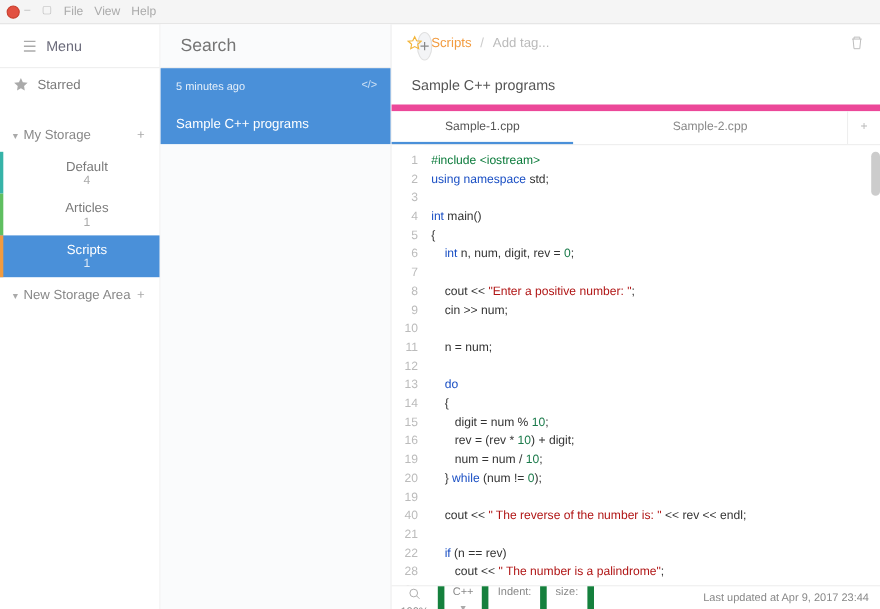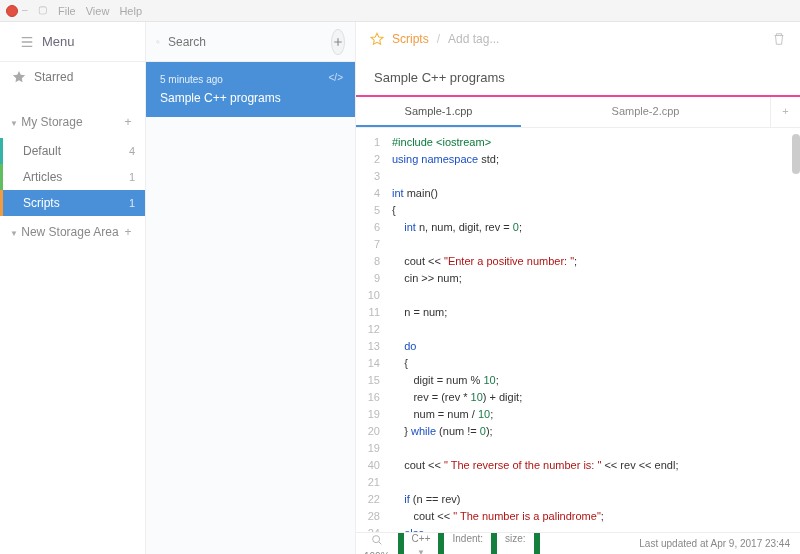--- a/index.html
+++ b/index.html
@@ -9,47 +9,47 @@
 .wctrl { width: 12px; height: 12px; border-radius: 50%; display: inline-block; }
 .wctrl.close { background: #e25041; border: 1px solid #c9402f; }
 .wctrl.min, .wctrl.max { background: transparent; color: #bbb; font-size: 10px; line-height: 10px; }
 .titlebar .menu-item { color: #aaa; cursor: default; }
 .app { display: flex; height: 532px; }
 .sidebar { width: 146px; border-right: 1px solid #eee; display: flex; flex-direction: column; font-size: 12px; color: #7a7a7a; }
 .sb-row { display: flex; align-items: center; padding: 10px 12px; gap: 8px; }
 .sb-menu { border-bottom: 1px solid #eee; height: 40px; font-size: 13px; color: #6a6a7a; padding-left: 20px; }
 .sb-item { padding: 8px 12px; display: flex; align-items: center; gap: 8px; }
 .sb-section { padding: 9px 10px; font-size: 12px; color: #888; display: flex; align-items: center; justify-content: space-between; }
-.sb-folder { padding: 6px 10px 6px 20px; display: flex; align-items: center; justify-content: space-between; border-left: 3px solid transparent; }
+.sb-folder { padding: 6px 10px 6px 20px; display: flex; align-items: center; justify-content: space-between; border-left: 3px solid transparent; flex-direction: column; }
 .sb-folder.teal { border-left-color: #36b3a8; }
 .sb-folder.green { border-left-color: #5fbf60; }
 .sb-folder.orange { border-left-color: #f29b3f; }
 .sb-folder.active { background: #4a90d9; color: #fff; }
 .count { font-size: 11px; color: #aaa; }
 .sb-folder.active .count { color: #dce9f7; }
 .icon { width: 14px; height: 14px; display: inline-flex; align-items: center; justify-content: center; color: #aaa; }
 .icon svg { width: 100%; height: 100%; }
 .notelist { width: 210px; border-right: 1px solid #eee; background: #fafbfc; display: flex; flex-direction: column; }
 .nl-search { height: 40px; display: flex; align-items: center; padding: 0 10px; gap: 8px; border-bottom: 1px solid #eee; }
-.nl-search input { flex: 1; border: none; background: transparent; font-size: 12px; color: #888; outline: none; }
+.nl-search input { flex: 1; border: none; background: transparent; font-size: 16px; color: #888; outline: none; }
 .add-btn { width: 26px; height: 26px; border-radius: 50%; background: #f3f4f6; border: 1px solid #e0e0e0; display: flex; align-items: center; justify-content: center; color: #888; }
 .nl-sort { padding: 8px 10px; font-size: 10px; color: #aaa; display: flex; align-items: center; justify-content: space-between; }
 .view-icons { display: flex; gap: 8px; }
 .note-card { background: #4a90d9; color: #fff; padding: 12px 14px; margin: 0; position: relative; }
-.note-card .ts { font-size: 10px; opacity: 0.85; margin-bottom: 6px; }
+.note-card .ts { font-size: 10px; opacity: 0.85; margin-bottom: 20px; }
 .note-card .title { font-size: 12px; }
 .note-card .type-badge { position: absolute; top: 10px; right: 12px; font-size: 10px; opacity: 0.7; }
 .editor { flex: 1; display: flex; flex-direction: column; min-width: 0; }
 .ed-head { padding: 10px 14px; display: flex; align-items: center; gap: 8px; font-size: 12px; }
 .breadcrumb-folder { color: #f29b3f; font-weight: 500; }
 .breadcrumb-sep { color: #ccc; }
 .addtag { color: #bbb; }
 .trash { margin-left: auto; color: #bbb; }
 .ed-title { padding: 14px 18px 10px; font-size: 13px; color: #555; }
-.ed-tabs { display: flex; border-top: 2px solid #ec4899; border-bottom: 1px solid #eee; font-size: 11px; }
+.ed-tabs { display: flex; border-top: 6px solid #ec4899; border-bottom: 1px solid #eee; font-size: 11px; }
 .ed-tab { padding: 8px 0; text-align: center; color: #888; }
 .ed-tab.active { flex: 0 0 165px; border-bottom: 2px solid #4a90d9; color: #555; }
 .ed-tab:not(.active) { flex: 1; }
 .ed-tab.add { flex: 0 0 30px; color: #bbb; border-left: 1px solid #eee; }
 .code { flex: 1; overflow: hidden; display: flex; font-family: "Menlo","Consolas",monospace; font-size: 11px; line-height: 17px; position: relative; }
 .gutter { width: 30px; text-align: right; color: #bbb; padding: 6px 6px 6px 2px; background: #fff; user-select: none; }
 .gutter div { height: 17px; }
 .codebody { flex: 1; padding: 6px 0 6px 6px; white-space: pre; color: #333; overflow: hidden; }
 .codebody .ln { height: 17px; }
 .kw-pp { color: #0a7a3a; }

